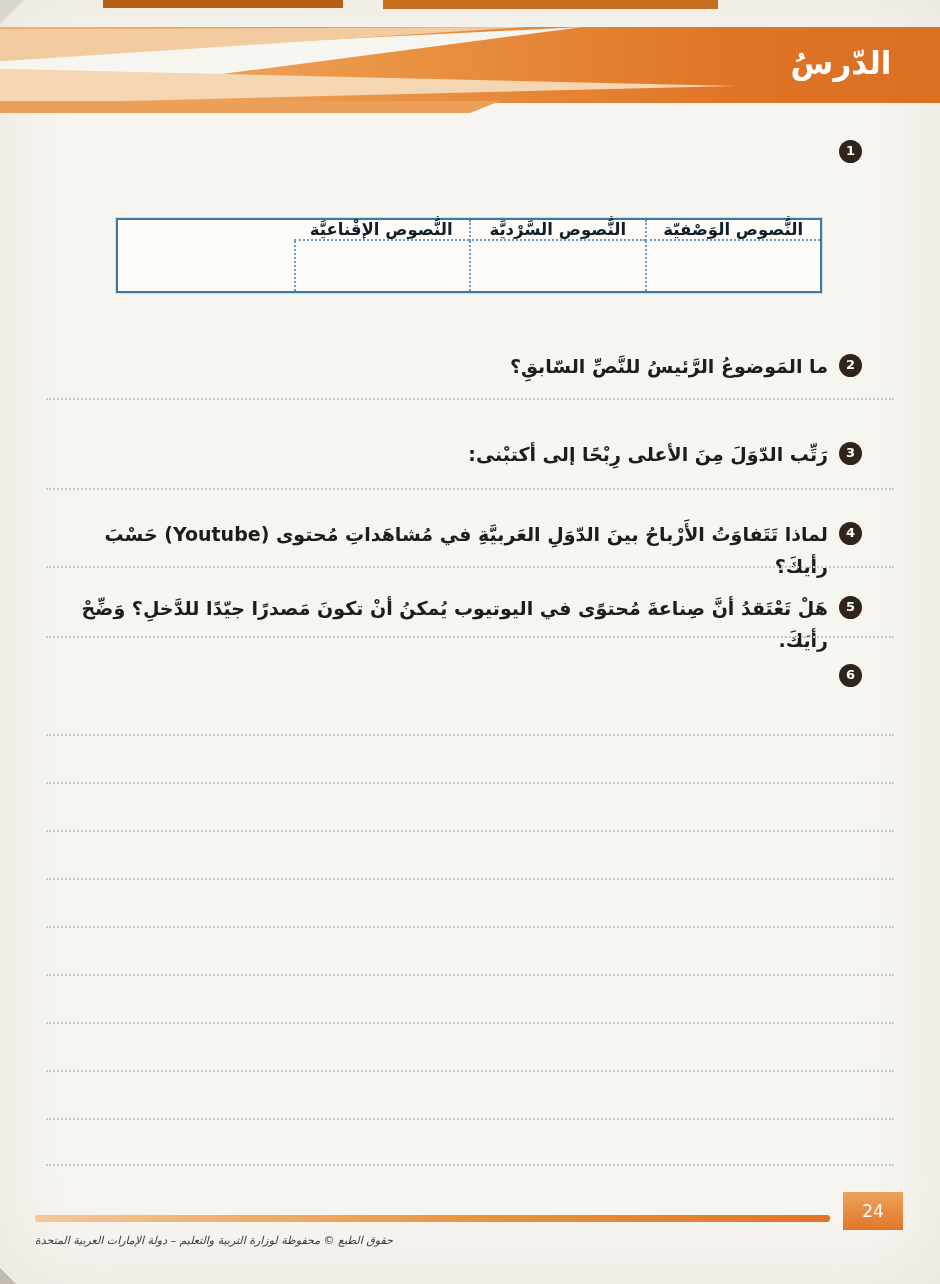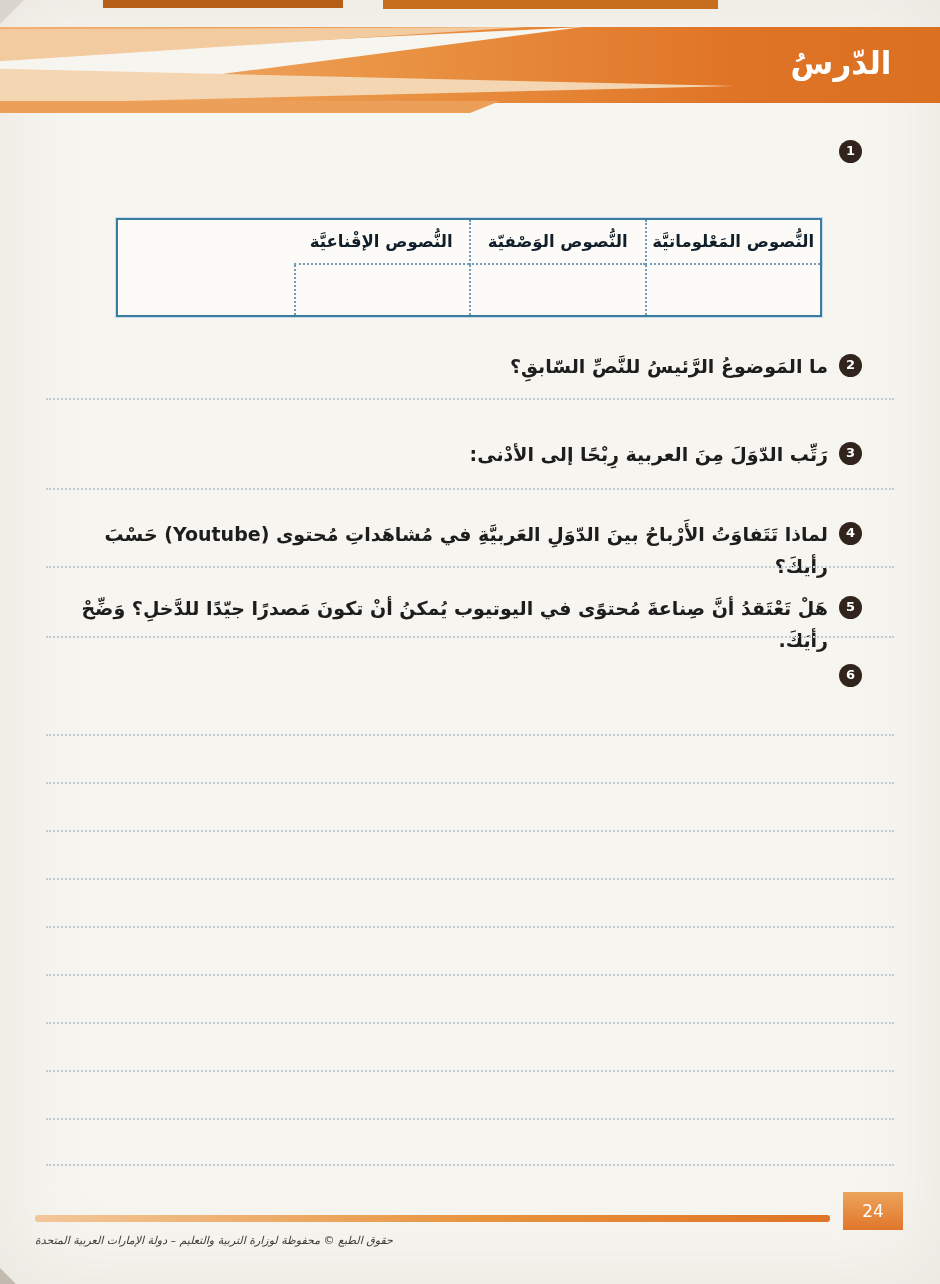--- a/index.html
+++ b/index.html
@@ -42,21 +42,21 @@
   .qnum { width:23px; height:23px; min-width:23px; border-radius:50%;
     background:#30241c; color:#fff; font-size:13px; font-weight:bold;
     display:flex; align-items:center; justify-content:center; margin-top:4px; }
 
   
   .texttable { position:absolute; top:218px; right:118px; width:702px; direction:rtl;
     border:2px solid #3c7ba0; outline:1px solid #cadded; background:#fcfbf7; }
   .trow { display:grid; grid-template-columns:repeat(4,1fr); }
   .tcell { text-align:center; }
   .tcell:not(:last-child) { border-left:2px dotted #6d9cb8; }
-  .thead .tcell { padding:12px 4px; font-weight:700; font-size:16.5px; color:#101f2a;
+  .thead .tcell { padding:0 4px; font-weight:700; font-size:16.5px; color:#101f2a;
     border-bottom:2px dotted #6d9cb8; direction:rtl; }
   .tbodyrow .tcell { height:50px; }
 
   
   .dotline { position:absolute; left:46px; right:46px; height:0;
     border-bottom:2px dotted #c1ccd2; }
 
   
   .bottom-rule { position:absolute; left:35px; top:1215px; width:795px; height:7px;
     background:linear-gradient(90deg,#f3c79a,#e8953f 55%,#e07426); border-radius:3px; }
@@ -82,41 +82,41 @@
   <div class="banner-light-apex"></div>
   <div class="banner-mid-strip"></div>
   <div class="lesson-title">الدّرسُ</div>
 
   <div class="q" style="top:136px">
     <span class="qnum">1</span>
   </div>
 
   <div class="texttable">
     <div class="trow thead">
-      <div class="tcell">النُّصوص المَعْلوماتيَّة</div>
       <div class="tcell">النُّصوص الوَصْفيّة</div>
+      <div class="tcell">النُّصوص السَّرْديَّة</div>
       <div class="tcell">النُّصوص الإقْناعيَّة</div>
     </div>
     <div class="trow tbodyrow">
       <div class="tcell"></div>
       <div class="tcell"></div>
       <div class="tcell"></div>
       <div class="tcell"></div>
     </div>
   </div>
 
   <div class="q" style="top:350px">
     <span class="qnum">2</span>
     <span class="qtext">ما المَوضوعُ الرَّئيسُ للنَّصِّ السّابقِ؟</span>
   </div>
   <div class="dotline" style="top:398px"></div>
 
   <div class="q" style="top:438px">
     <span class="qnum">3</span>
-    <span class="qtext">رَتِّب الدّوَلَ مِنَ العربية رِبْحًا إلى الأدْنى:</span>
+    <span class="qtext">رَتِّب الدّوَلَ مِنَ الأعلى رِبْحًا إلى أكتبْنى:</span>
   </div>
   <div class="dotline" style="top:488px"></div>
 
   <div class="q" style="top:518px">
     <span class="qnum">4</span>
     <span class="qtext">لماذا تَتَفاوَتُ الأَرْباحُ بينَ الدّوَلِ العَربيَّةِ في مُشاهَداتِ مُحتوى (Youtube) حَسْبَ رأيكَ؟</span>
   </div>
   <div class="dotline" style="top:566px"></div>
 
   <div class="q" style="top:592px">

